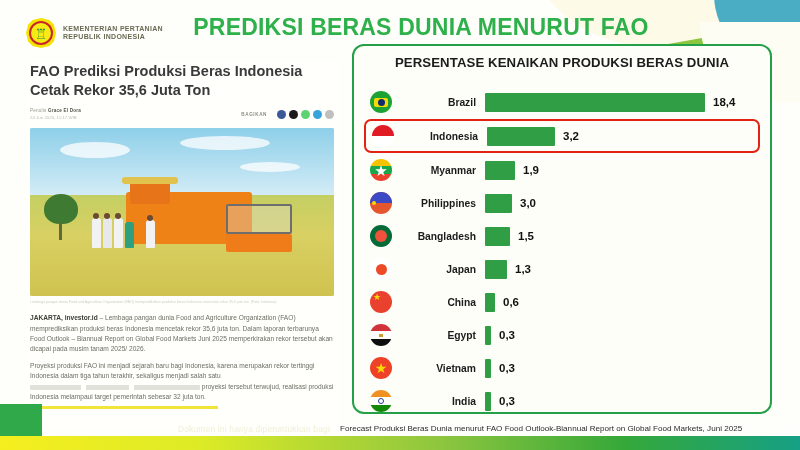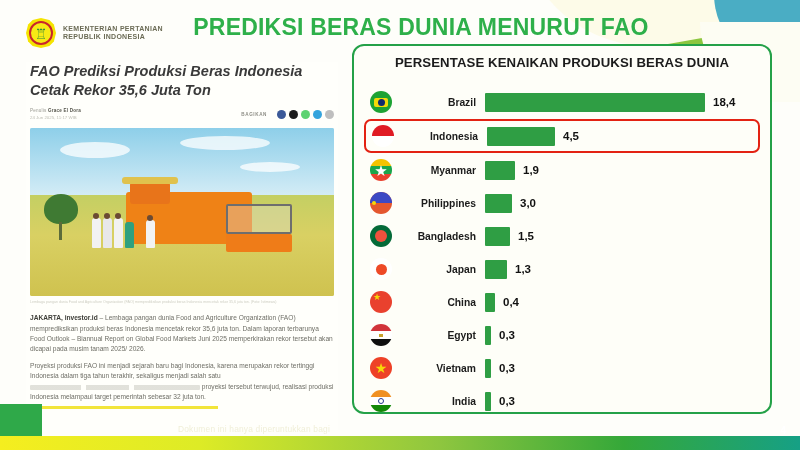--- a/index.html
+++ b/index.html
@@ -58,21 +58,20 @@
   }
 
   
   .news{
     position:absolute;left:26px;top:62px;width:312px;height:368px;
     background:#fffffb;
   }
   .news-headline{
     font-size:14.5px;font-weight:700;color:#3a3a3a;line-height:1.28;
     margin:0 4px 6px 4px;
-    font-style:italic;
   }
   .news-meta{display:flex;align-items:center;margin:0 4px 5px 4px;height:18px;}
   .meta-left{flex:1 1 auto;}
   .meta-author{font-size:4.6px;color:#9a9a92;letter-spacing:.2px;}
   .meta-author b{color:#55554c;}
   .meta-date{font-size:4.4px;color:#bdbdb4;margin-top:1.5px;}
   .meta-share{font-size:4.6px;color:#8d8d85;font-weight:700;letter-spacing:.6px;margin-right:10px;}
   .social{display:flex;gap:3px;align-items:center;}
   .si{width:9px;height:9px;border-radius:50%;display:block;}
   .si-fb{background:#3b5998;}
@@ -281,21 +280,21 @@
         <span class="flag f-brazil"></span>
         <span class="cname">Brazil</span>
         <span class="bar" style="width:220px"></span>
         <span class="val">18,4</span>
       </div>
 
       <div class="row highlight">
         <span class="flag f-indonesia"></span>
         <span class="cname">Indonesia</span>
         <span class="bar" style="width:68px"></span>
-        <span class="val">4,5</span>
+        <span class="val">3,2</span>
       </div>
 
       <div class="row">
         <span class="flag f-myanmar"></span>
         <span class="cname">Myanmar</span>
         <span class="bar" style="width:30px"></span>
         <span class="val">1,9</span>
       </div>
 
       <div class="row">
@@ -316,21 +315,21 @@
         <span class="flag f-japan"></span>
         <span class="cname">Japan</span>
         <span class="bar" style="width:22px"></span>
         <span class="val">1,3</span>
       </div>
 
       <div class="row">
         <span class="flag f-china"></span>
         <span class="cname">China</span>
         <span class="bar" style="width:10px"></span>
-        <span class="val">0,4</span>
+        <span class="val">0,6</span>
       </div>
 
       <div class="row">
         <span class="flag f-egypt"></span>
         <span class="cname">Egypt</span>
         <span class="bar" style="width:6px"></span>
         <span class="val">0,3</span>
       </div>
 
       <div class="row">
@@ -344,17 +343,18 @@
         <span class="flag f-india"></span>
         <span class="cname">India</span>
         <span class="bar" style="width:6px"></span>
         <span class="val">0,3</span>
       </div>
 
     </div>
   </div>
 
   <div class="watermark">Dokumen ini hanya diperuntukkan bagi</div>
+  <div class="source-note">Forecast Produksi Beras Dunia menurut FAO Food Outlook-Biannual Report on Global Food Markets, Juni 2025</div>
   <div class="green-block"></div>
   <div class="footer-bar"></div>
   <div class="page-num">4</div>
 
 </div>
 
 </body></html>

